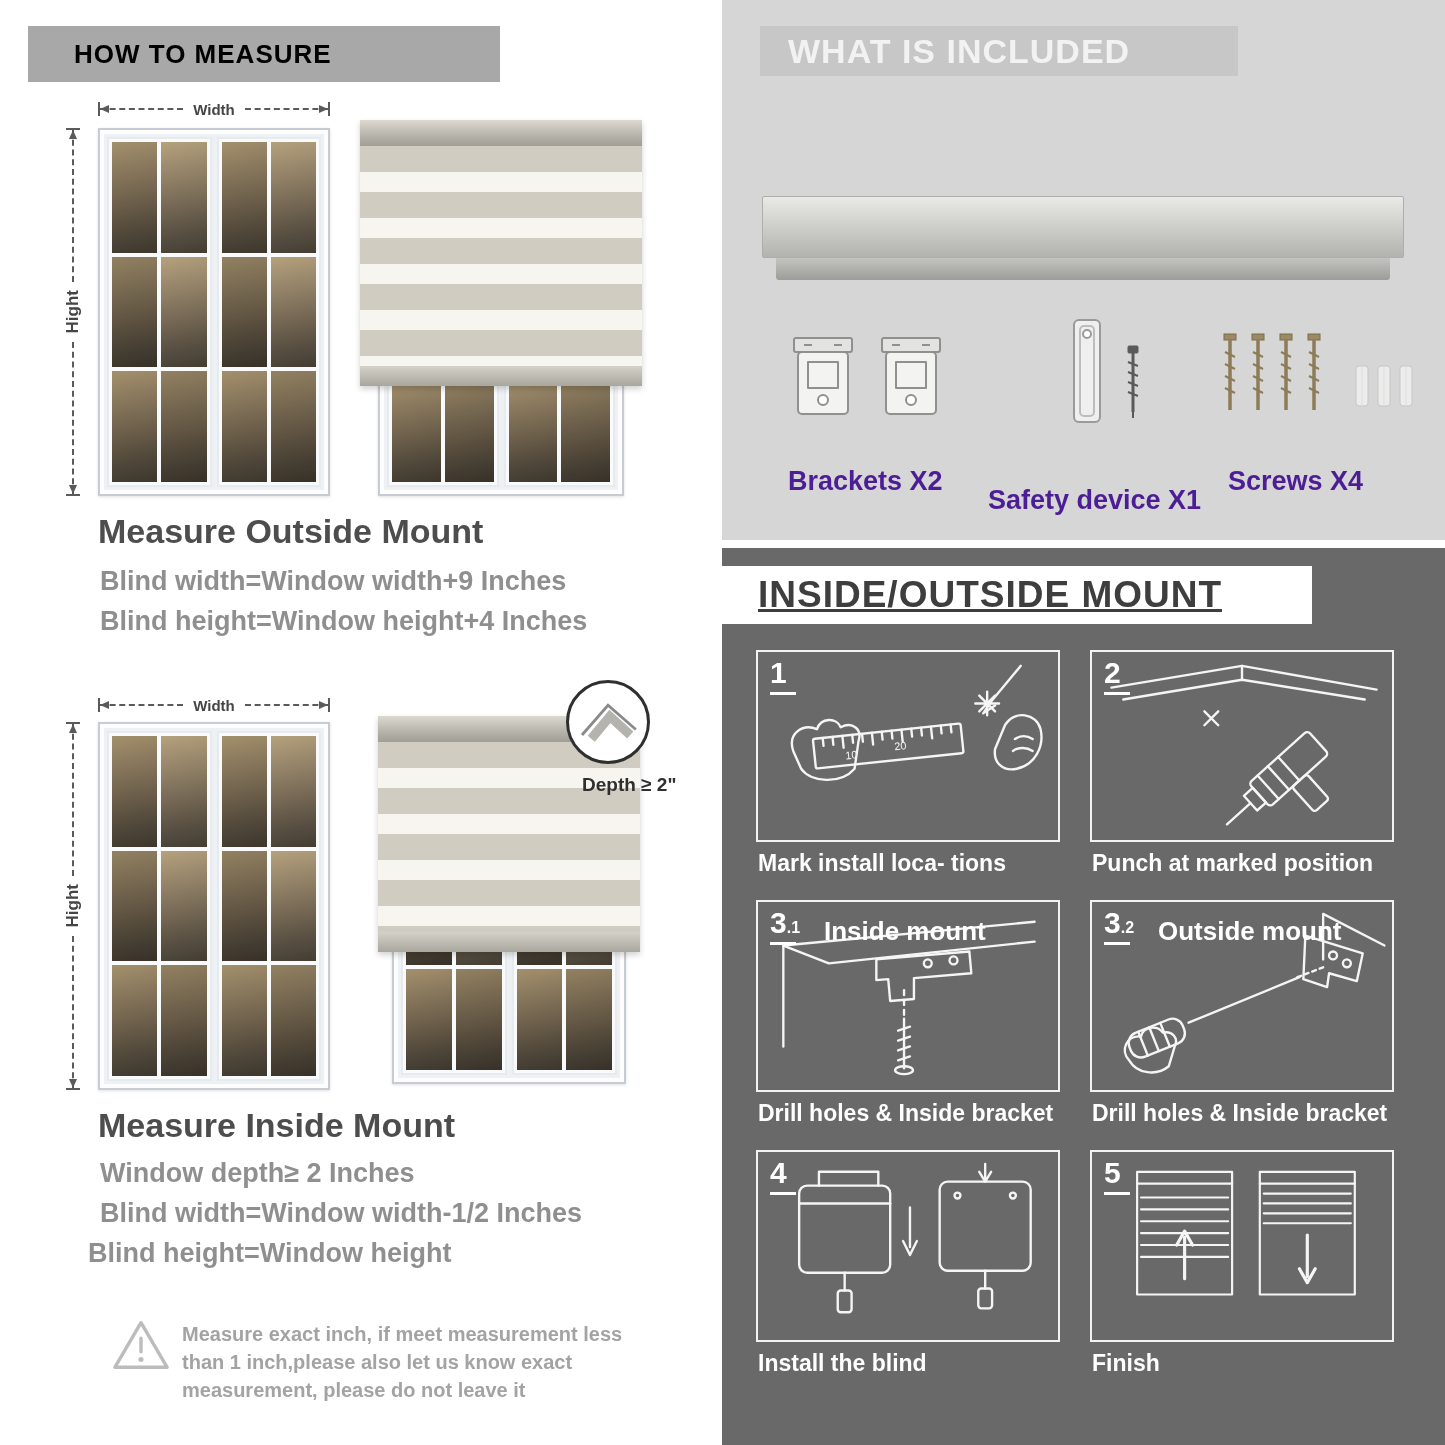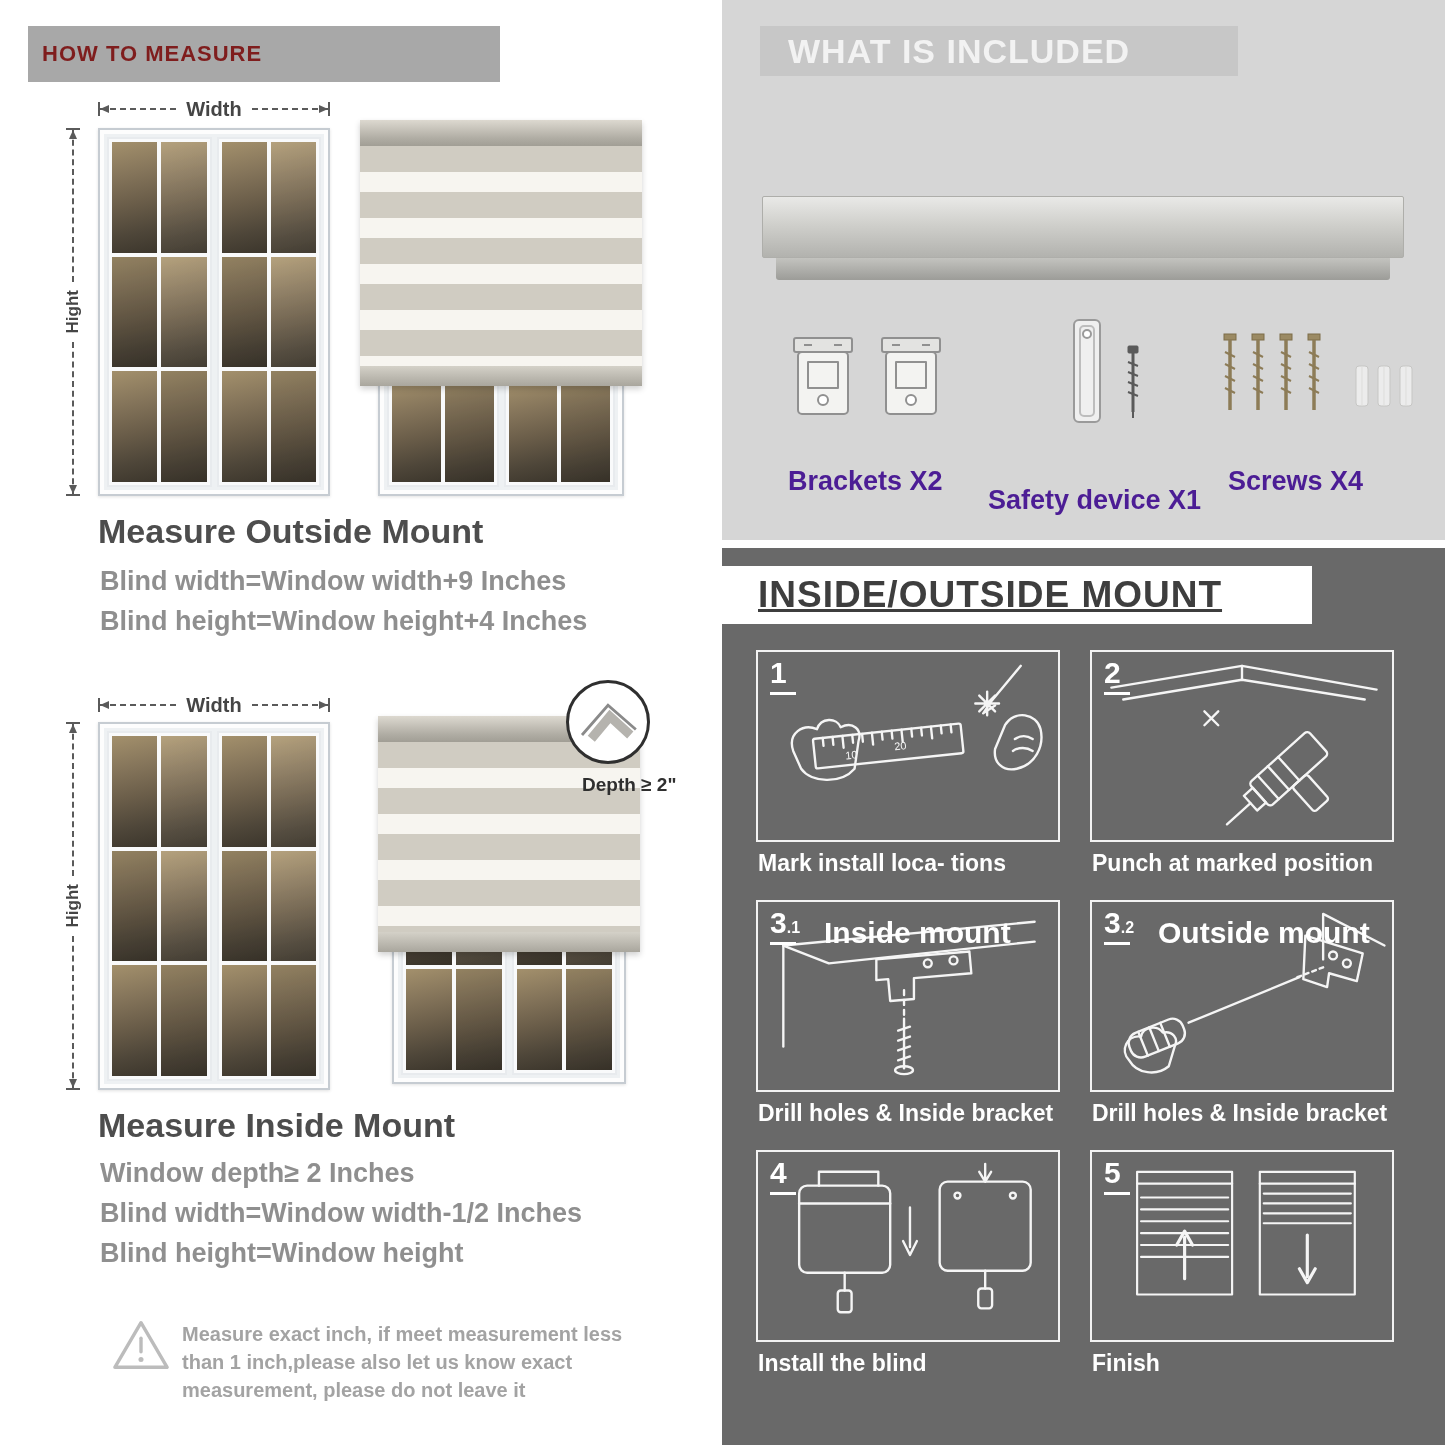--- a/index.html
+++ b/index.html
@@ -2,22 +2,22 @@
 <html><head>
 <meta charset="utf-8">
 <style>
   * { box-sizing: border-box; margin: 0; padding: 0; }
   body { font-family: "Liberation Sans", sans-serif; background: #fff; }
   .canvas { position: relative; width: 1445px; height: 1445px; background: #fff; overflow: hidden; }
 
   
   .left { position: absolute; left: 0; top: 0; width: 722px; height: 1445px; background: #fff; }
   .howto-header { position: absolute; left: 28px; top: 26px; width: 472px; height: 56px;
-    background: #a8a8a8; color: #7f1d1d; font-size: 22px; font-weight: bold;
-    line-height: 56px; padding-left: 14px; letter-spacing: 1px; }
+    background: #a8a8a8; color: #000000; font-size: 26px; font-weight: bold;
+    line-height: 56px; padding-left: 46px; letter-spacing: 1px; }
 
   .window { position: absolute; display: flex; gap: 5px; background: #eef1f3;
     border: 2px solid #c6ccd2; padding: 7px;
     box-shadow: inset 0 0 0 4px #fdfdfd, 0 1px 3px rgba(0,0,0,0.12); }
   .sash { flex: 1; display: grid; grid-template-columns: 1fr 1fr; grid-template-rows: 1fr 1fr 1fr;
     gap: 4px; background: #f9fafb; padding: 3px; border: 2px solid #e8ebee; }
   .pane { background: linear-gradient(168deg,#a3906c 0%,#84745a 30%,#6a5d49 55%,#4e4639 80%,#3c362c 100%); }
   .pane:nth-child(2n) { filter: brightness(1.12) saturate(0.9); }
   .pane:nth-child(3n) { filter: brightness(0.9); }
 
@@ -27,21 +27,21 @@
   .blind .stripes { background: repeating-linear-gradient(180deg,#d0ccc2 0px,#d0ccc2 26px,#f7f5f0 26px,#f7f5f0 46px); }
   .blind .brail { height: 20px; background: linear-gradient(180deg,#d4d1c8,#a9a69d); }
 
   .dim-h { position: absolute; display: flex; align-items: center; height: 18px; }
   .dim-h .tick { width: 2px; height: 14px; background: #5a5a5a; }
   .dim-h .dline { flex: 1; height: 0; border-top: 2px dashed #5a5a5a; position: relative; }
   .dim-h .dline.l::before { content: ''; position: absolute; left: 0; top: -5px;
     border: 4px solid transparent; border-left: 0; border-right: 9px solid #5a5a5a; }
   .dim-h .dline.r::after { content: ''; position: absolute; right: 0; top: -5px;
     border: 4px solid transparent; border-right: 0; border-left: 9px solid #5a5a5a; }
-  .dim-h .dlabel { margin: 0 10px; font-size: 20px; font-weight: bold; color: #454545; white-space: nowrap; }
+  .dim-h .dlabel { margin: 0 10px; font-size: 15px; font-weight: bold; color: #454545; white-space: nowrap; }
 
   .dim-v { position: absolute; display: flex; flex-direction: column; align-items: center; width: 18px; }
   .dim-v .tick { height: 2px; width: 14px; background: #5a5a5a; }
   .dim-v .dline { flex: 1; width: 0; border-left: 2px dashed #5a5a5a; position: relative; }
   .dim-v .dline.t::before { content: ''; position: absolute; top: 0; left: -5px;
     border: 4px solid transparent; border-top: 0; border-bottom: 9px solid #5a5a5a; }
   .dim-v .dline.b::after { content: ''; position: absolute; bottom: 0; left: -5px;
     border: 4px solid transparent; border-bottom: 0; border-top: 9px solid #5a5a5a; }
   .dim-v .dlabel { margin: 8px 0; font-size: 17px; font-weight: bold; color: #454545;
     writing-mode: vertical-rl; transform: rotate(180deg); }
@@ -77,21 +77,21 @@
   .mount-header { position: absolute; left: 0; top: 18px; width: 590px; height: 58px;
     background: #fff; color: #3e3e3e; font-size: 37px; font-weight: bold;
     line-height: 58px; padding-left: 36px; letter-spacing: 1px; text-decoration: underline; }
 
   .step-box { position: absolute; width: 304px; height: 192px; border: 2px solid #f2f2f2; }
   .step-art { position: absolute; left: 0; top: 0; width: 100%; height: 100%; }
   .step-num { position: absolute; left: 12px; top: 6px; color: #fff; font-size: 30px;
     font-weight: bold; line-height: 1; z-index: 2; }
   .step-num::after { content: ''; display: block; width: 26px; height: 3px; background: #fff; margin-top: 4px; }
   .step-sub { font-size: 16px; font-weight: bold; }
-  .step-label { position: absolute; left: 66px; top: 14px; color: #fff; font-size: 30px;
+  .step-label { position: absolute; left: 66px; top: 14px; color: #fff; font-size: 26px;
     font-weight: bold; z-index: 2; white-space: nowrap; }
   .step-caption { position: absolute; width: 320px; font-size: 23px; font-weight: bold; color: #fff; white-space: nowrap; }
 </style>
 </head>
 <body>
 
 <div class="canvas">
 
   <div class="left">
 
@@ -223,21 +223,21 @@
       <svg viewBox="0 0 84 84">
         <path d="M24,60 L44,36 L66,56" stroke="#b5b3ae" stroke-width="10" fill="none"></path>
         <path d="M14,56 L42,24 L72,50" stroke="#8a8a8a" stroke-width="3" fill="none"></path>
       </svg>
     </div>
     <div class="depth-label">Depth ≥ 2"</div>
 
     <div class="h-title" style="left:98px; top:1106px;">Measure Inside Mount</div>
     <div class="h-line" style="left:100px; top:1158px;">Window depth≥ 2 Inches</div>
     <div class="h-line" style="left:100px; top:1198px;">Blind width=Window width-1/2 Inches</div>
-    <div class="h-line" style="left:100px; top:1238px;">Blind height=Window height</div>
+    <div class="h-line" style="left:88px; top:1238px;">Blind height=Window height</div>
 
     <svg class="warn-icon" viewBox="0 0 64 58">
       <path d="M32,6 L59,52 H5 Z" fill="none" stroke="#bcbcbc" stroke-width="3.5" stroke-linejoin="round"></path>
       <path d="M32,22 v14" stroke="#bcbcbc" stroke-width="3.5" stroke-linecap="round" fill="none"></path>
       <circle cx="32" cy="44" r="2.6" fill="#bcbcbc"></circle>
     </svg>
     <div class="note-text">Measure exact inch, if meet measurement less than 1 inch,please also let us know exact measurement, please do not leave it</div>
   </div>
 
   <div class="right">

